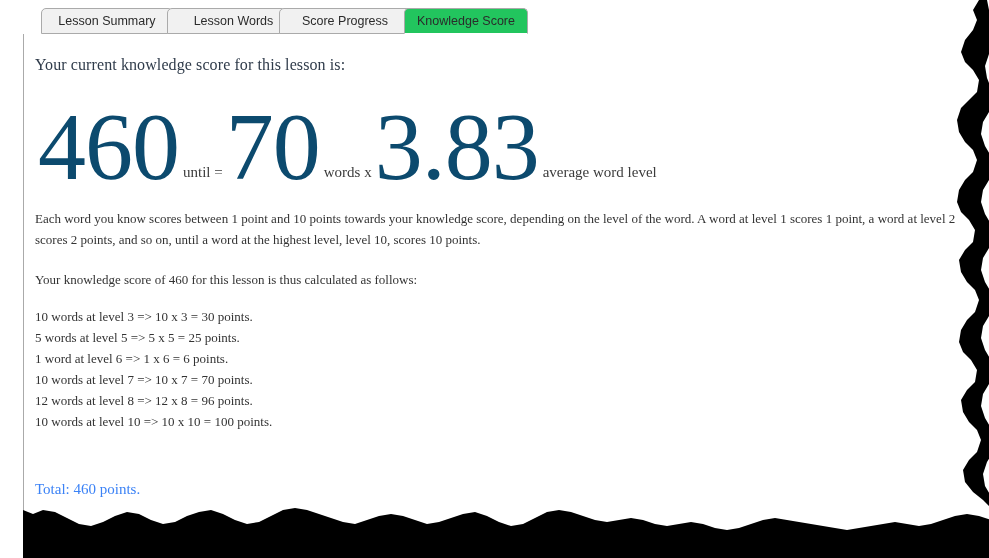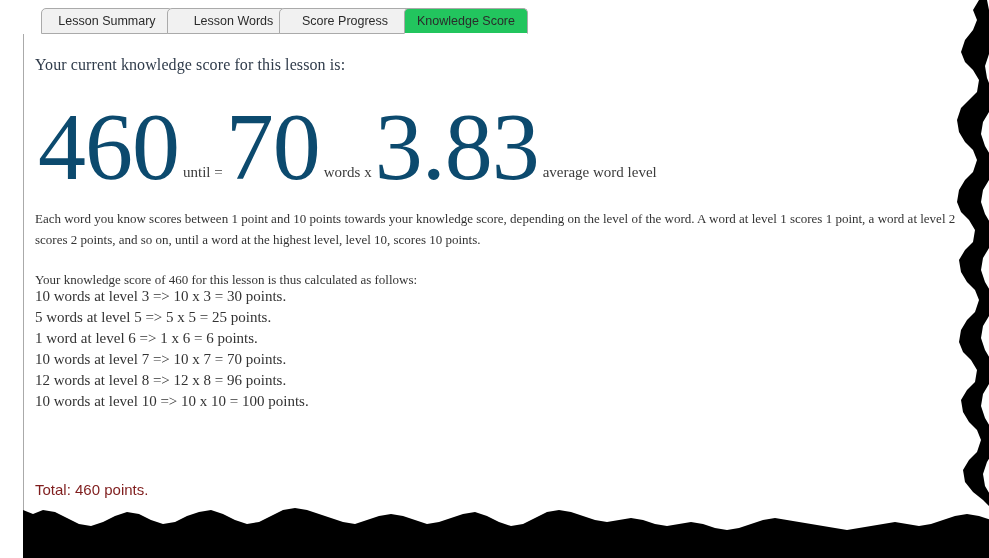--- a/index.html
+++ b/index.html
@@ -129,35 +129,35 @@
     top: 174px;
     width: 930px;
   }
   #calc-intro {
     top: 235px;
     width: 700px;
   }
   #calc-list {
     position: absolute;
     left: 11px;
-    top: 252px;
-    font-size: 15px;
+    top: 272px;
+    font-size: 13px;
     line-height: 21px;
     color: #333333;
     font-family: "Liberation Serif", "DejaVu Serif", serif;
   }
   .calc-line { display: block; white-space: nowrap; }
   #total-line {
     position: absolute;
     left: 11px;
     top: 445px;
     font-size: 15px;
     line-height: 21px;
-    color: #7f1d1d;
-    font-family: Liberation Sans, sans-serif;
+    color: #3b82f6;
+    font-family: Liberation Serif, serif;
     white-space: nowrap;
   }
 
   
   #torn-right, #torn-bottom {
     position: absolute;
     pointer-events: none;
   }
   #torn-right {
     left: 920px;

